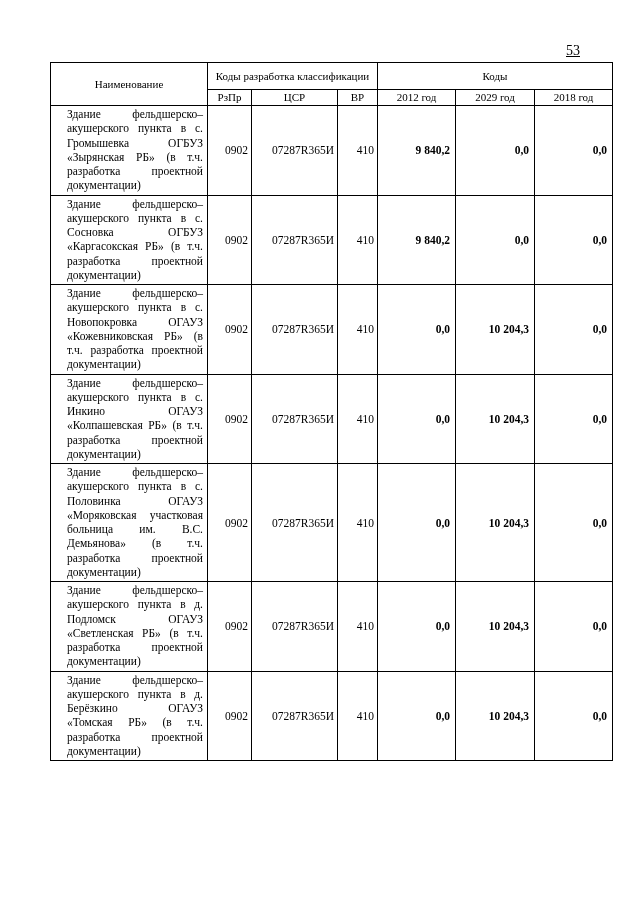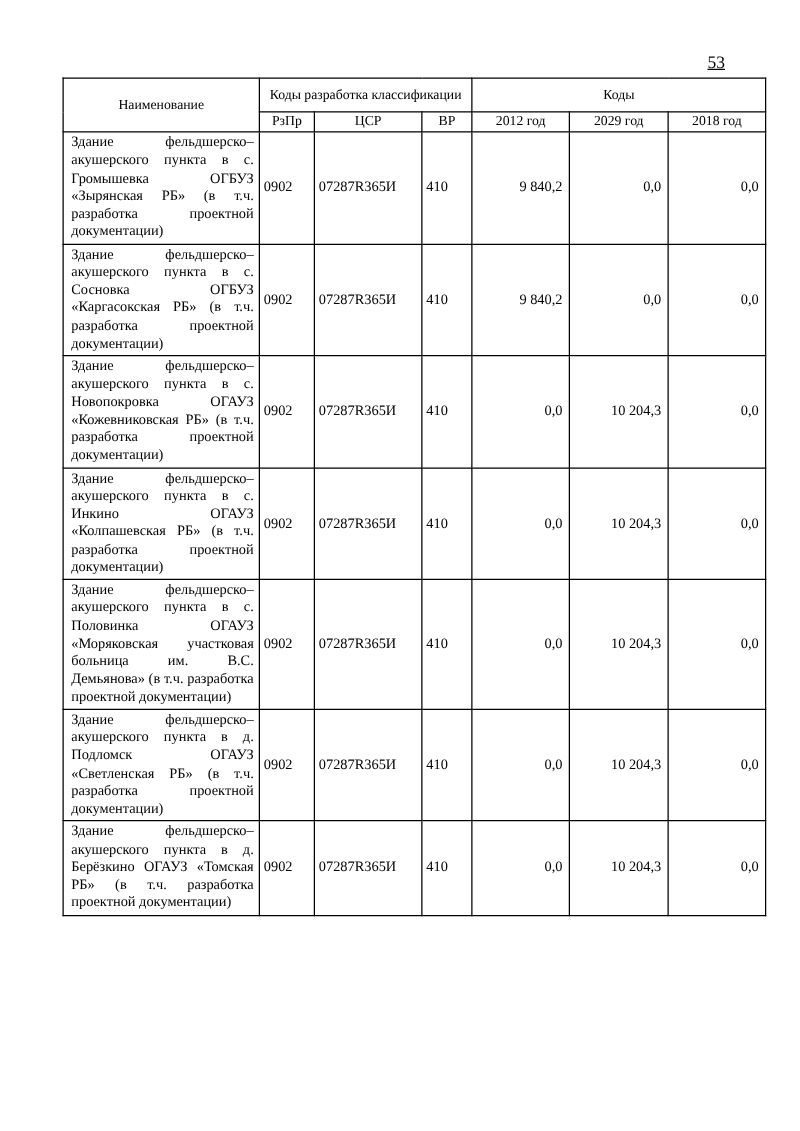--- a/index.html
+++ b/index.html
@@ -41,30 +41,31 @@
     font-size: 11px;
     line-height: 1.15;
     padding: 1px 2px;
   }
   .budget-table thead tr.group-row { height: 27px; }
   .budget-table thead tr.sub-row { height: 16px; }
   td.name-cell {
     text-align: justify;
     vertical-align: top;
     line-height: 1.24;
-    padding: 1px 4px 2px 6px;
+    padding: 1px 4px 2px 16px;
   }
   td.code-cell {
-    text-align: left;
+    text-align: right;
     vertical-align: middle;
   }
   td.sum-cell {
     text-align: right;
     vertical-align: middle;
     padding-right: 5px;
+    font-weight: bold;
   }
 </style>
 </head>
 <body>
 
 <div class="page-number">53</div>
 
 <table class="budget-table">
   <colgroup>
     <col style="width:157px">

